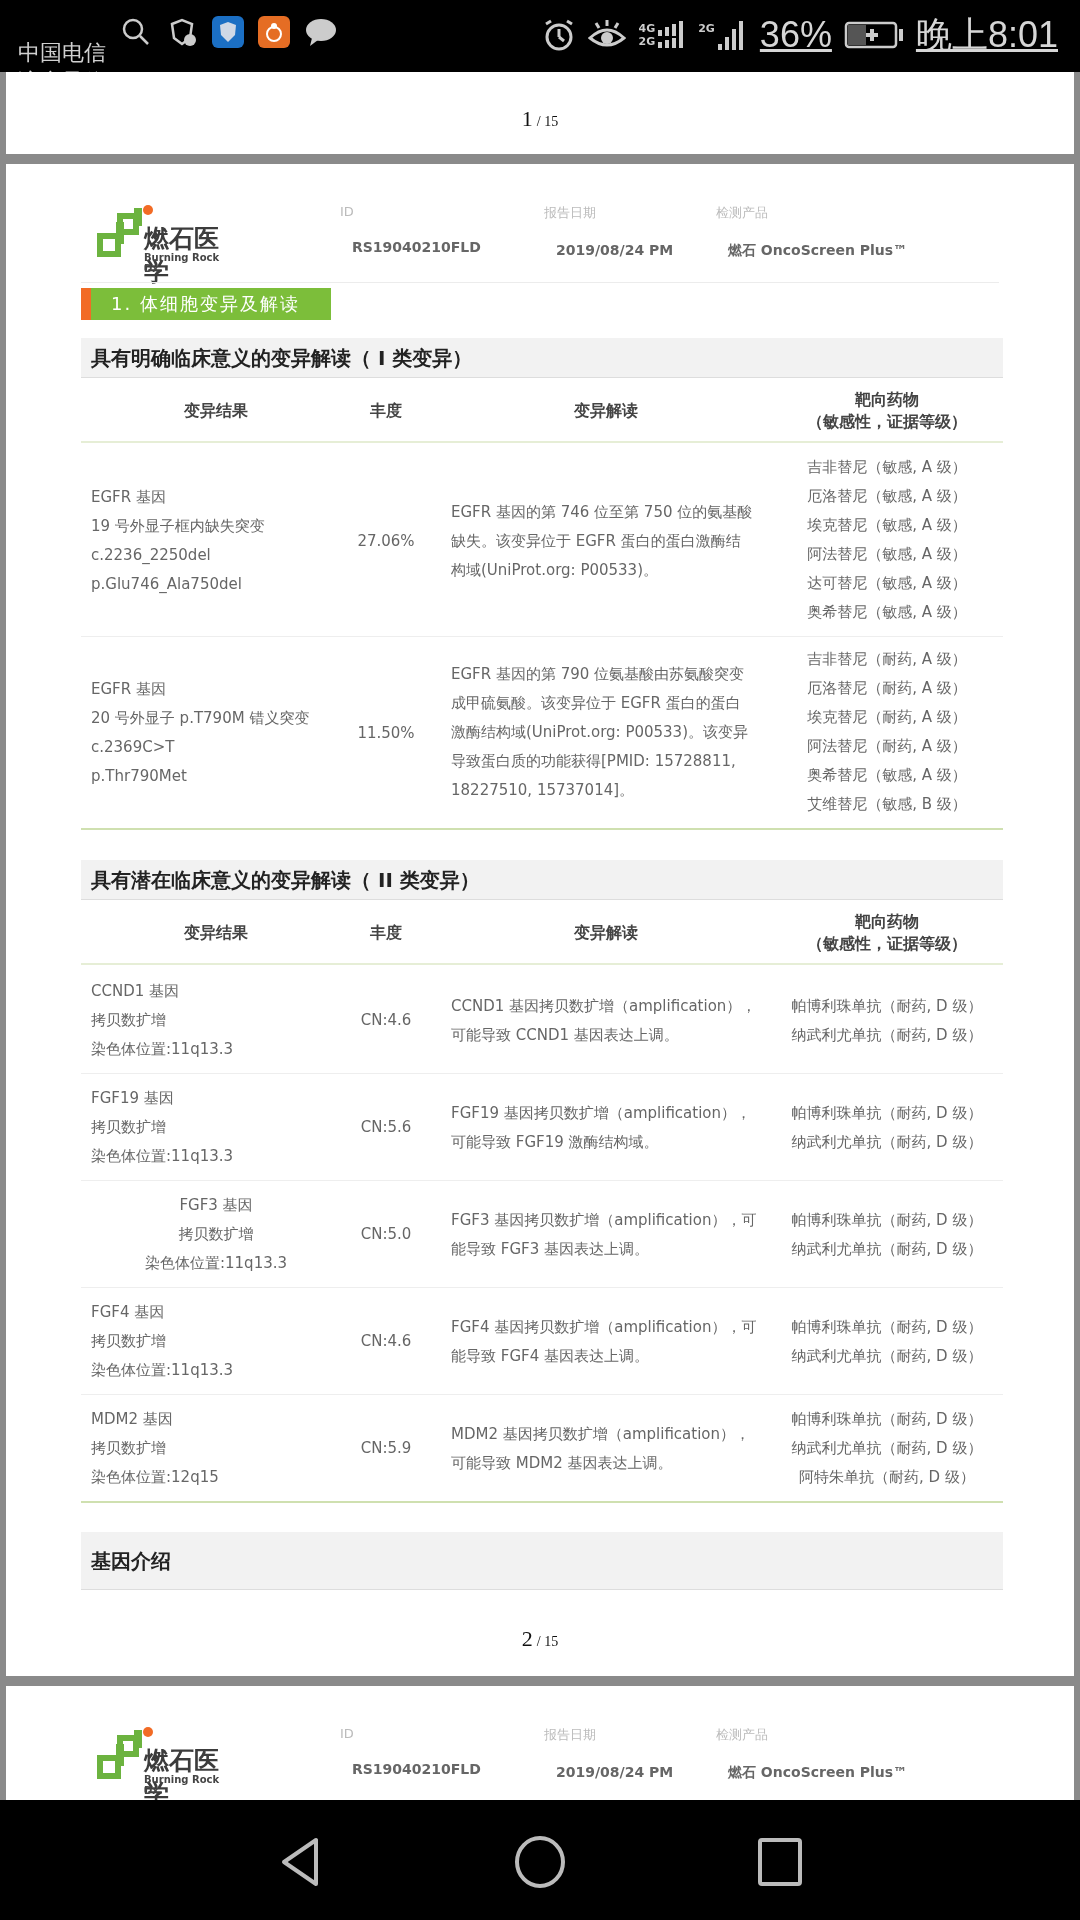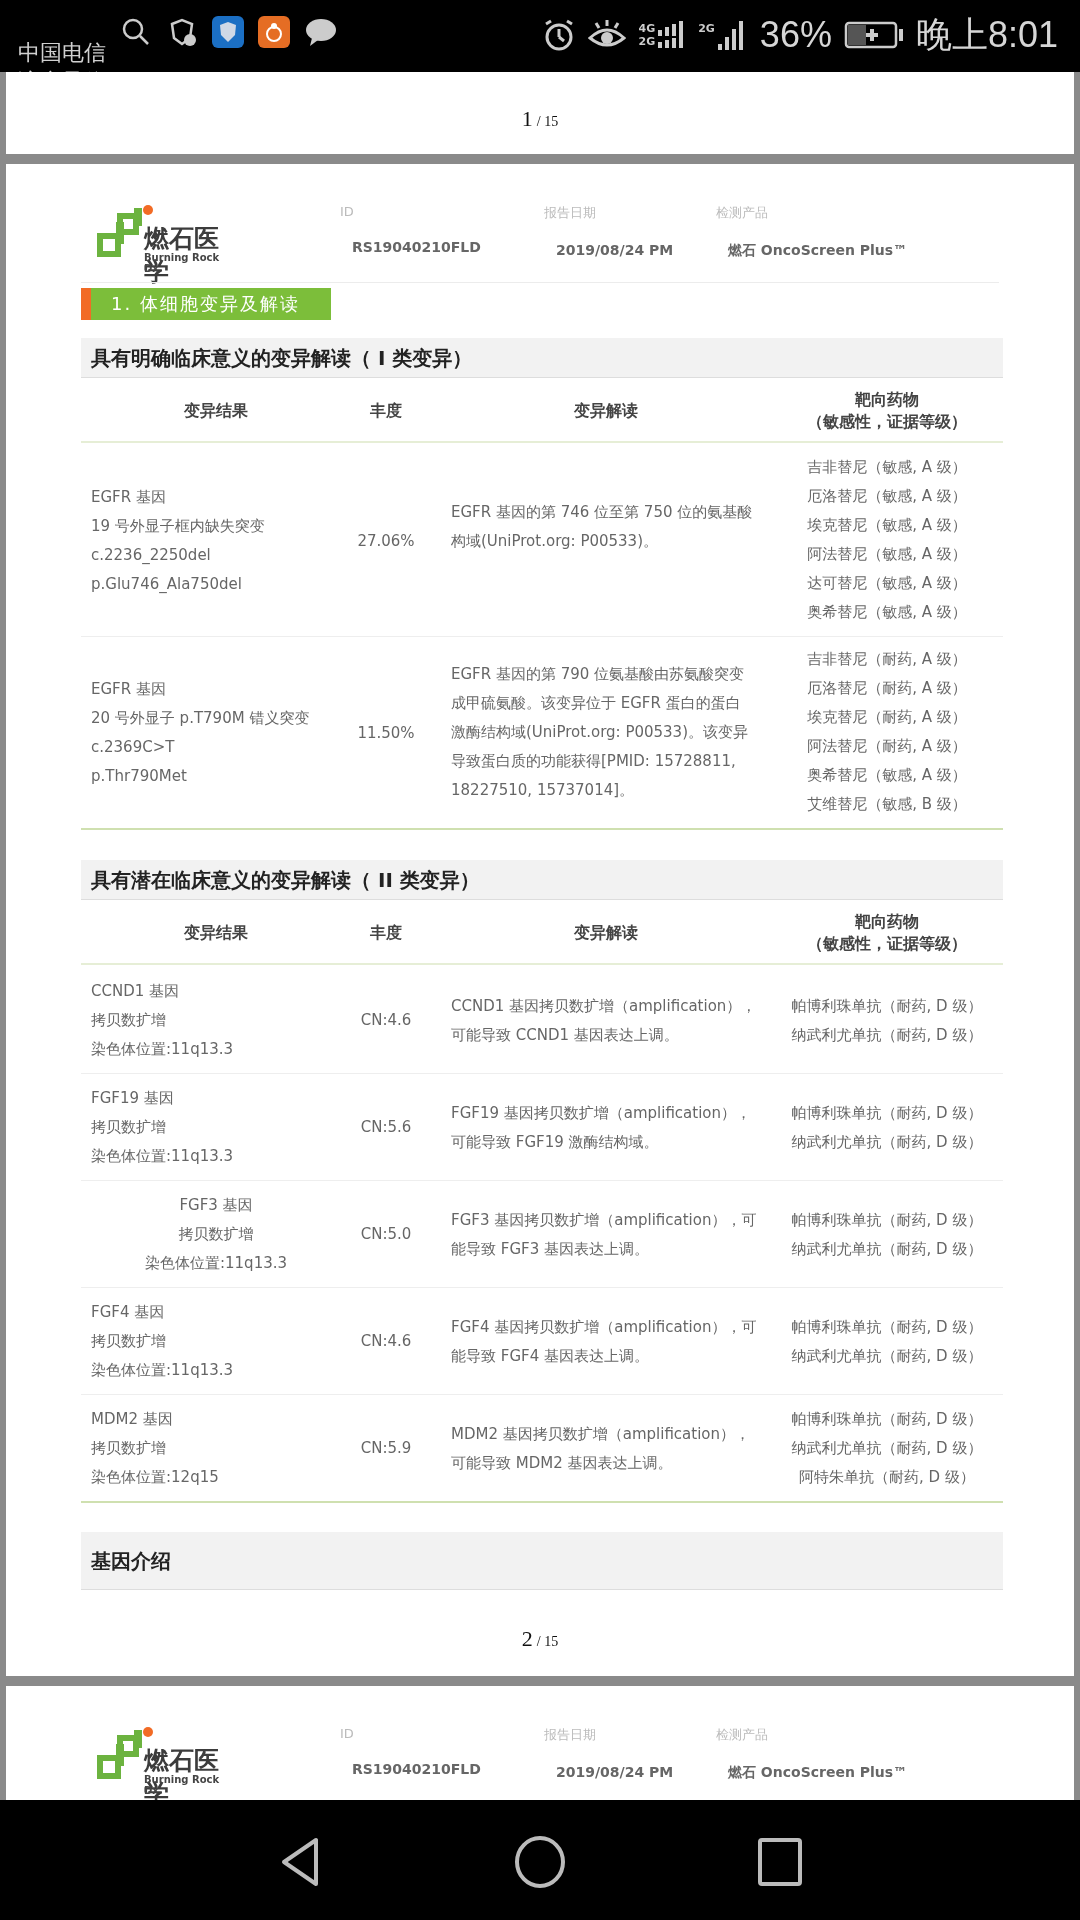--- a/index.html
+++ b/index.html
@@ -2,21 +2,21 @@
 <html><head>
 <meta charset="utf-8">
 <style>
   * { box-sizing: border-box; margin: 0; padding: 0; }
   html, body { width: 1080px; height: 1920px; overflow: hidden; background: #000; font-family: "DejaVu Sans", "Liberation Sans", sans-serif; }
   .statusbar { position: absolute; top: 0; left: 0; width: 1080px; height: 72px; background: #000; color: #d8d8d8; }
   .carriers { position: absolute; left: 18px; top: 6px; font-size: 22px; line-height: 29px; color: #d0d0d0; margin-top: 32px; }
   .sb-icons-left { position: absolute; left: 120px; top: 16px; display: flex; gap: 14px; align-items: center; }
   .sb-app { width: 32px; height: 32px; border-radius: 6px; display: flex; align-items: center; justify-content: center; }
   .sb-right { position: absolute; right: 22px; top: 10px; display: flex; align-items: center; gap: 12px; height: 50px; justify-content: space-between; }
-  .sb-text { font-size: 36px; color: #d6d6d6; font-family: "Liberation Sans", sans-serif; }
+  .sb-text { font-size: 36px; color: #d6d6d6; font-family: "Liberation Sans", sans-serif; text-decoration: underline; }
   .net { font-size: 11px; line-height: 13px; color: #ccc; font-weight: bold; }
   .viewer { position: absolute; top: 72px; left: 0; width: 1080px; height: 1728px; background: #8a8a8a; overflow: hidden; }
   .page { position: absolute; left: 6px; width: 1068px; background: #fff; }
   .page-num { position: absolute; width: 100%; text-align: center; font-family: "Liberation Serif", serif; color: #111; }
   .page-num .big { font-size: 22px; }
   .page-num .small { font-size: 14px; }
   .hdr { position: absolute; left: 0; width: 100%; height: 120px; }
   .logo { position: absolute; left: 90px; top: 38px; width: 140px; height: 70px; }
   .logo-cn { position: absolute; left: 48px; top: 20px; font-size: 25px; font-weight: bold; color: #3c3c3c; letter-spacing: 0; }
   .logo-en { position: absolute; left: 48px; top: 50px; font-size: 10px; font-weight: bold; color: #444; }
@@ -177,20 +177,21 @@
     <div class="row" style="top:281px;height:192px;">
       <div class="cell c1" style="top:38px;">
         <div>EGFR 基因</div>
         <div>19 号外显子框内缺失突变</div>
         <div>c.2236_2250del</div>
         <div>p.Glu746_Ala750del</div>
       </div>
       <div class="cell c2" style="top:82px;">27.06%</div>
       <div class="cell c3" style="top:53px;">
         <div>EGFR 基因的第 746 位至第 750 位的氨基酸</div>
+        <div>缺失。该变异位于 EGFR 蛋白的蛋白激酶结</div>
         <div>构域(UniProt.org: P00533)。</div>
       </div>
       <div class="cell c4" style="top:8px;">
         <div>吉非替尼（敏感, A 级）</div>
         <div>厄洛替尼（敏感, A 级）</div>
         <div>埃克替尼（敏感, A 级）</div>
         <div>阿法替尼（敏感, A 级）</div>
         <div>达可替尼（敏感, A 级）</div>
         <div>奥希替尼（敏感, A 级）</div>
       </div>

